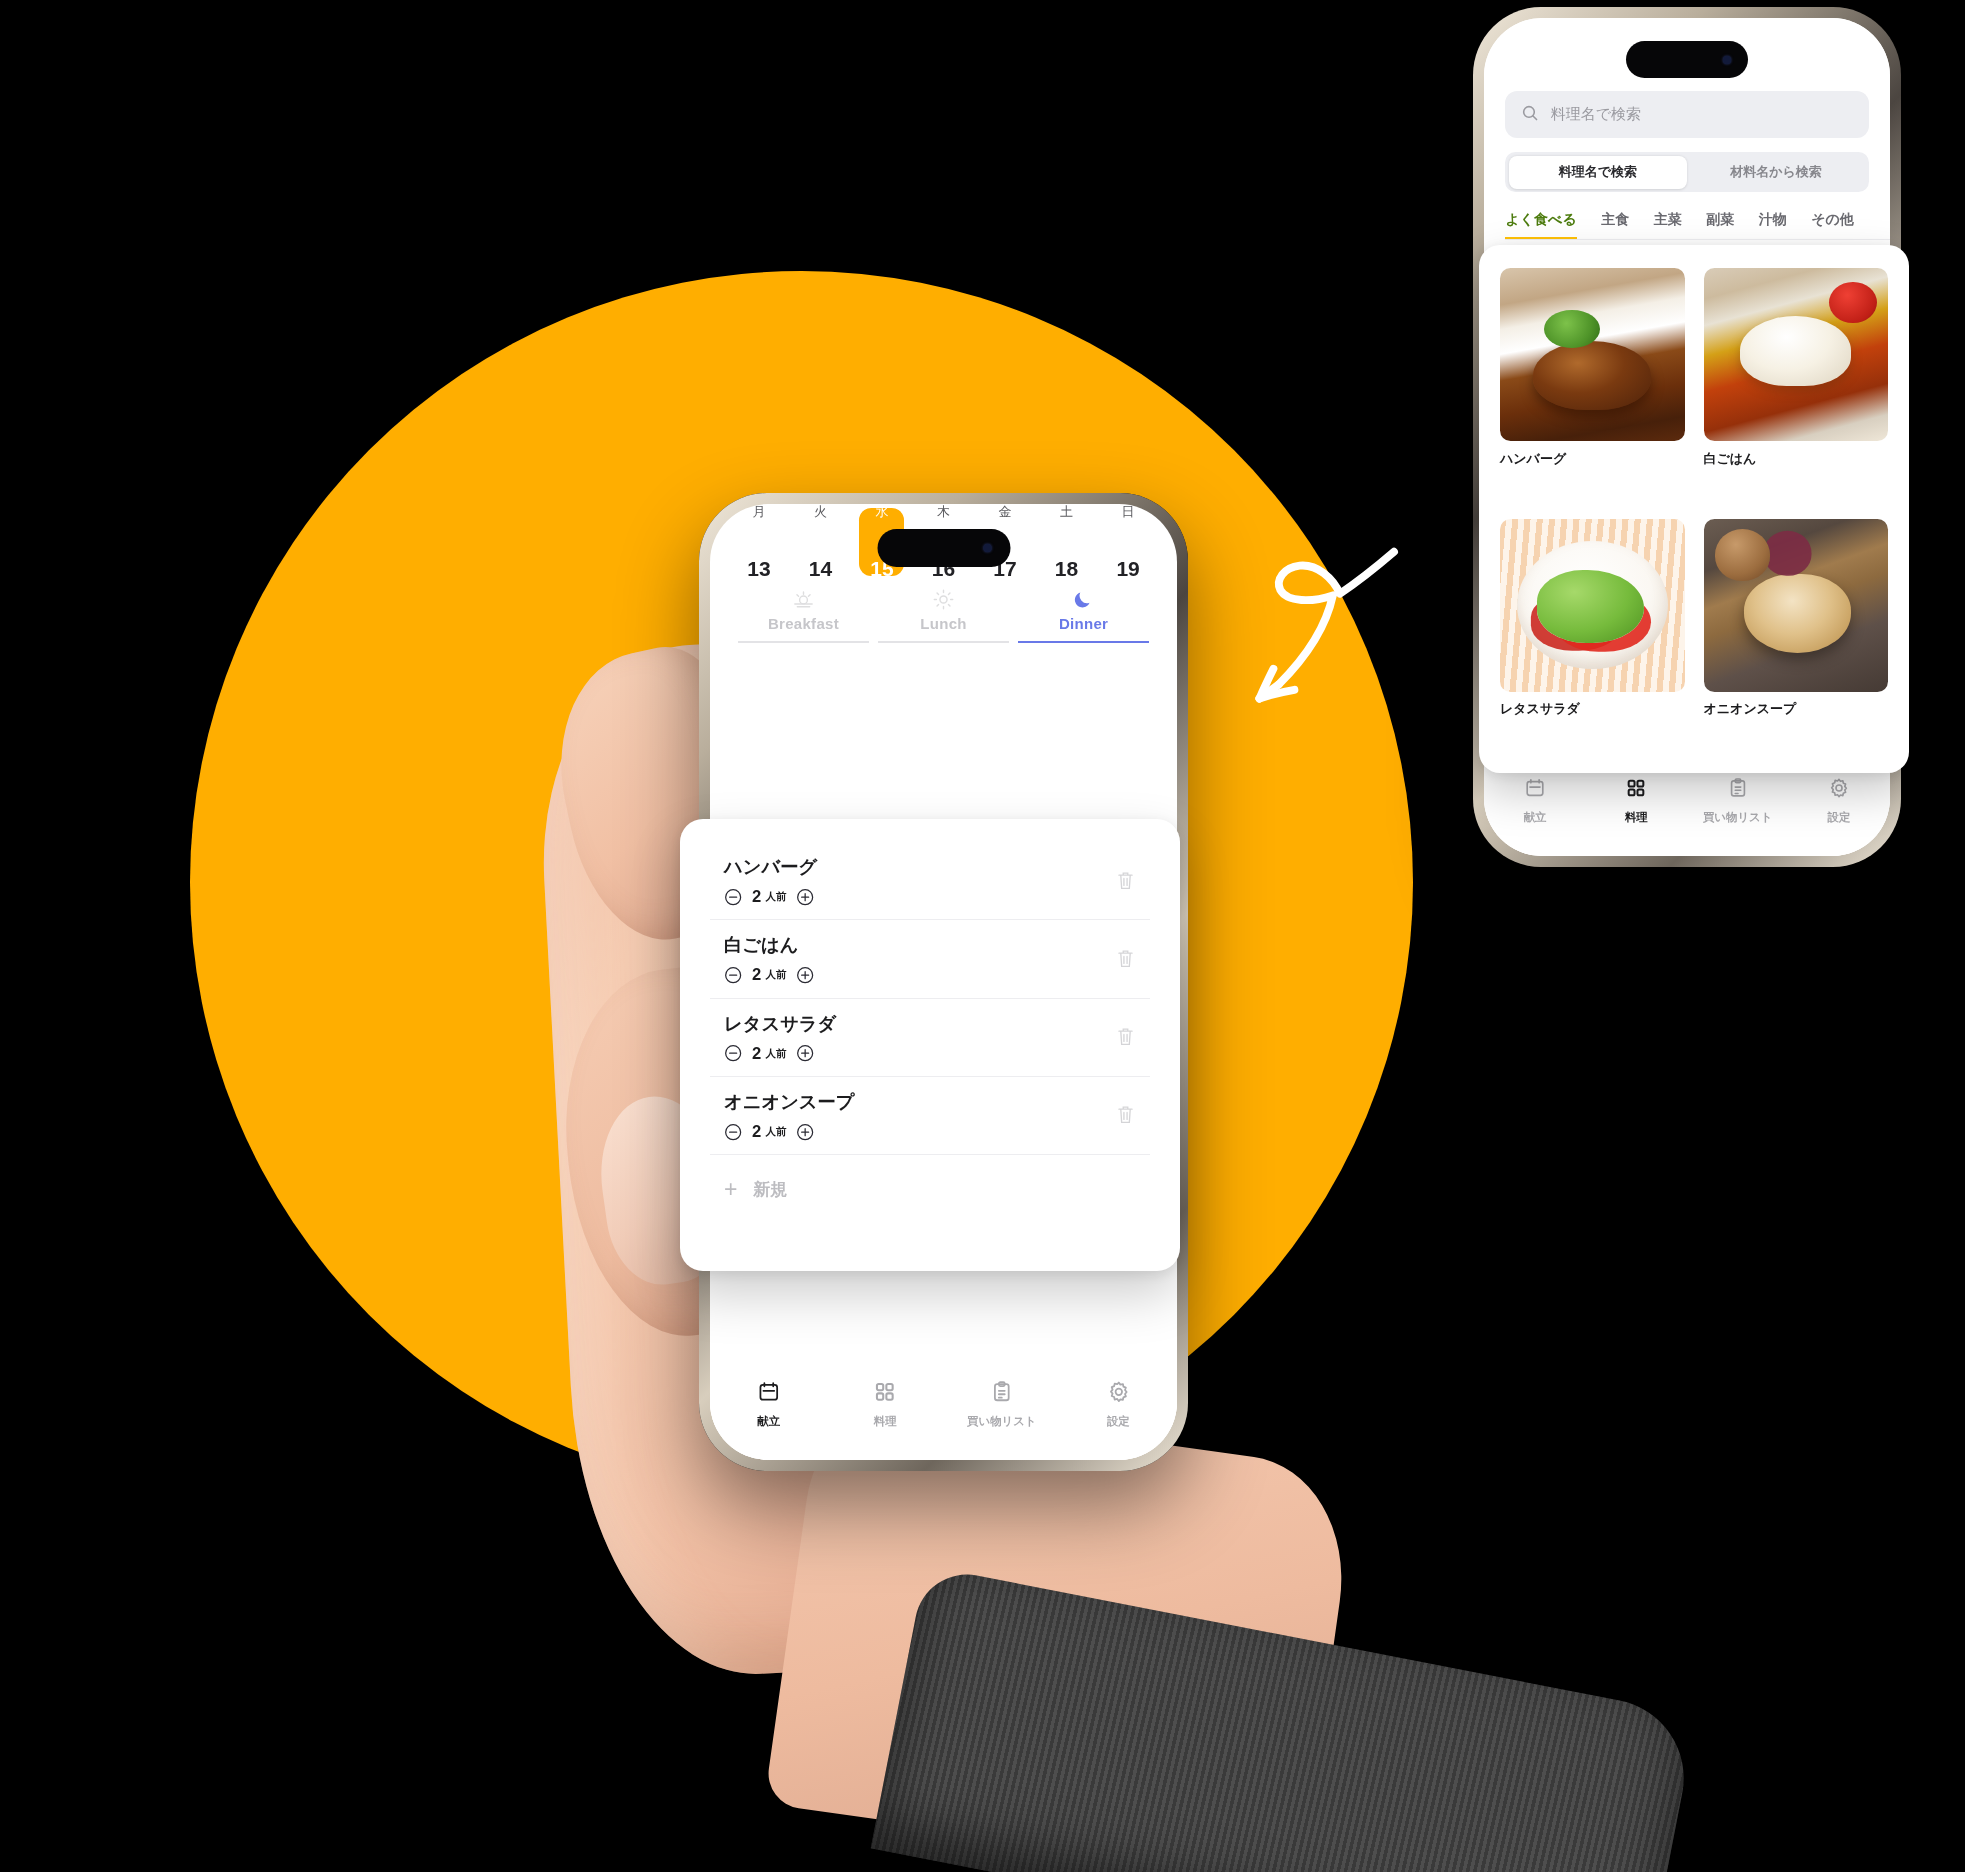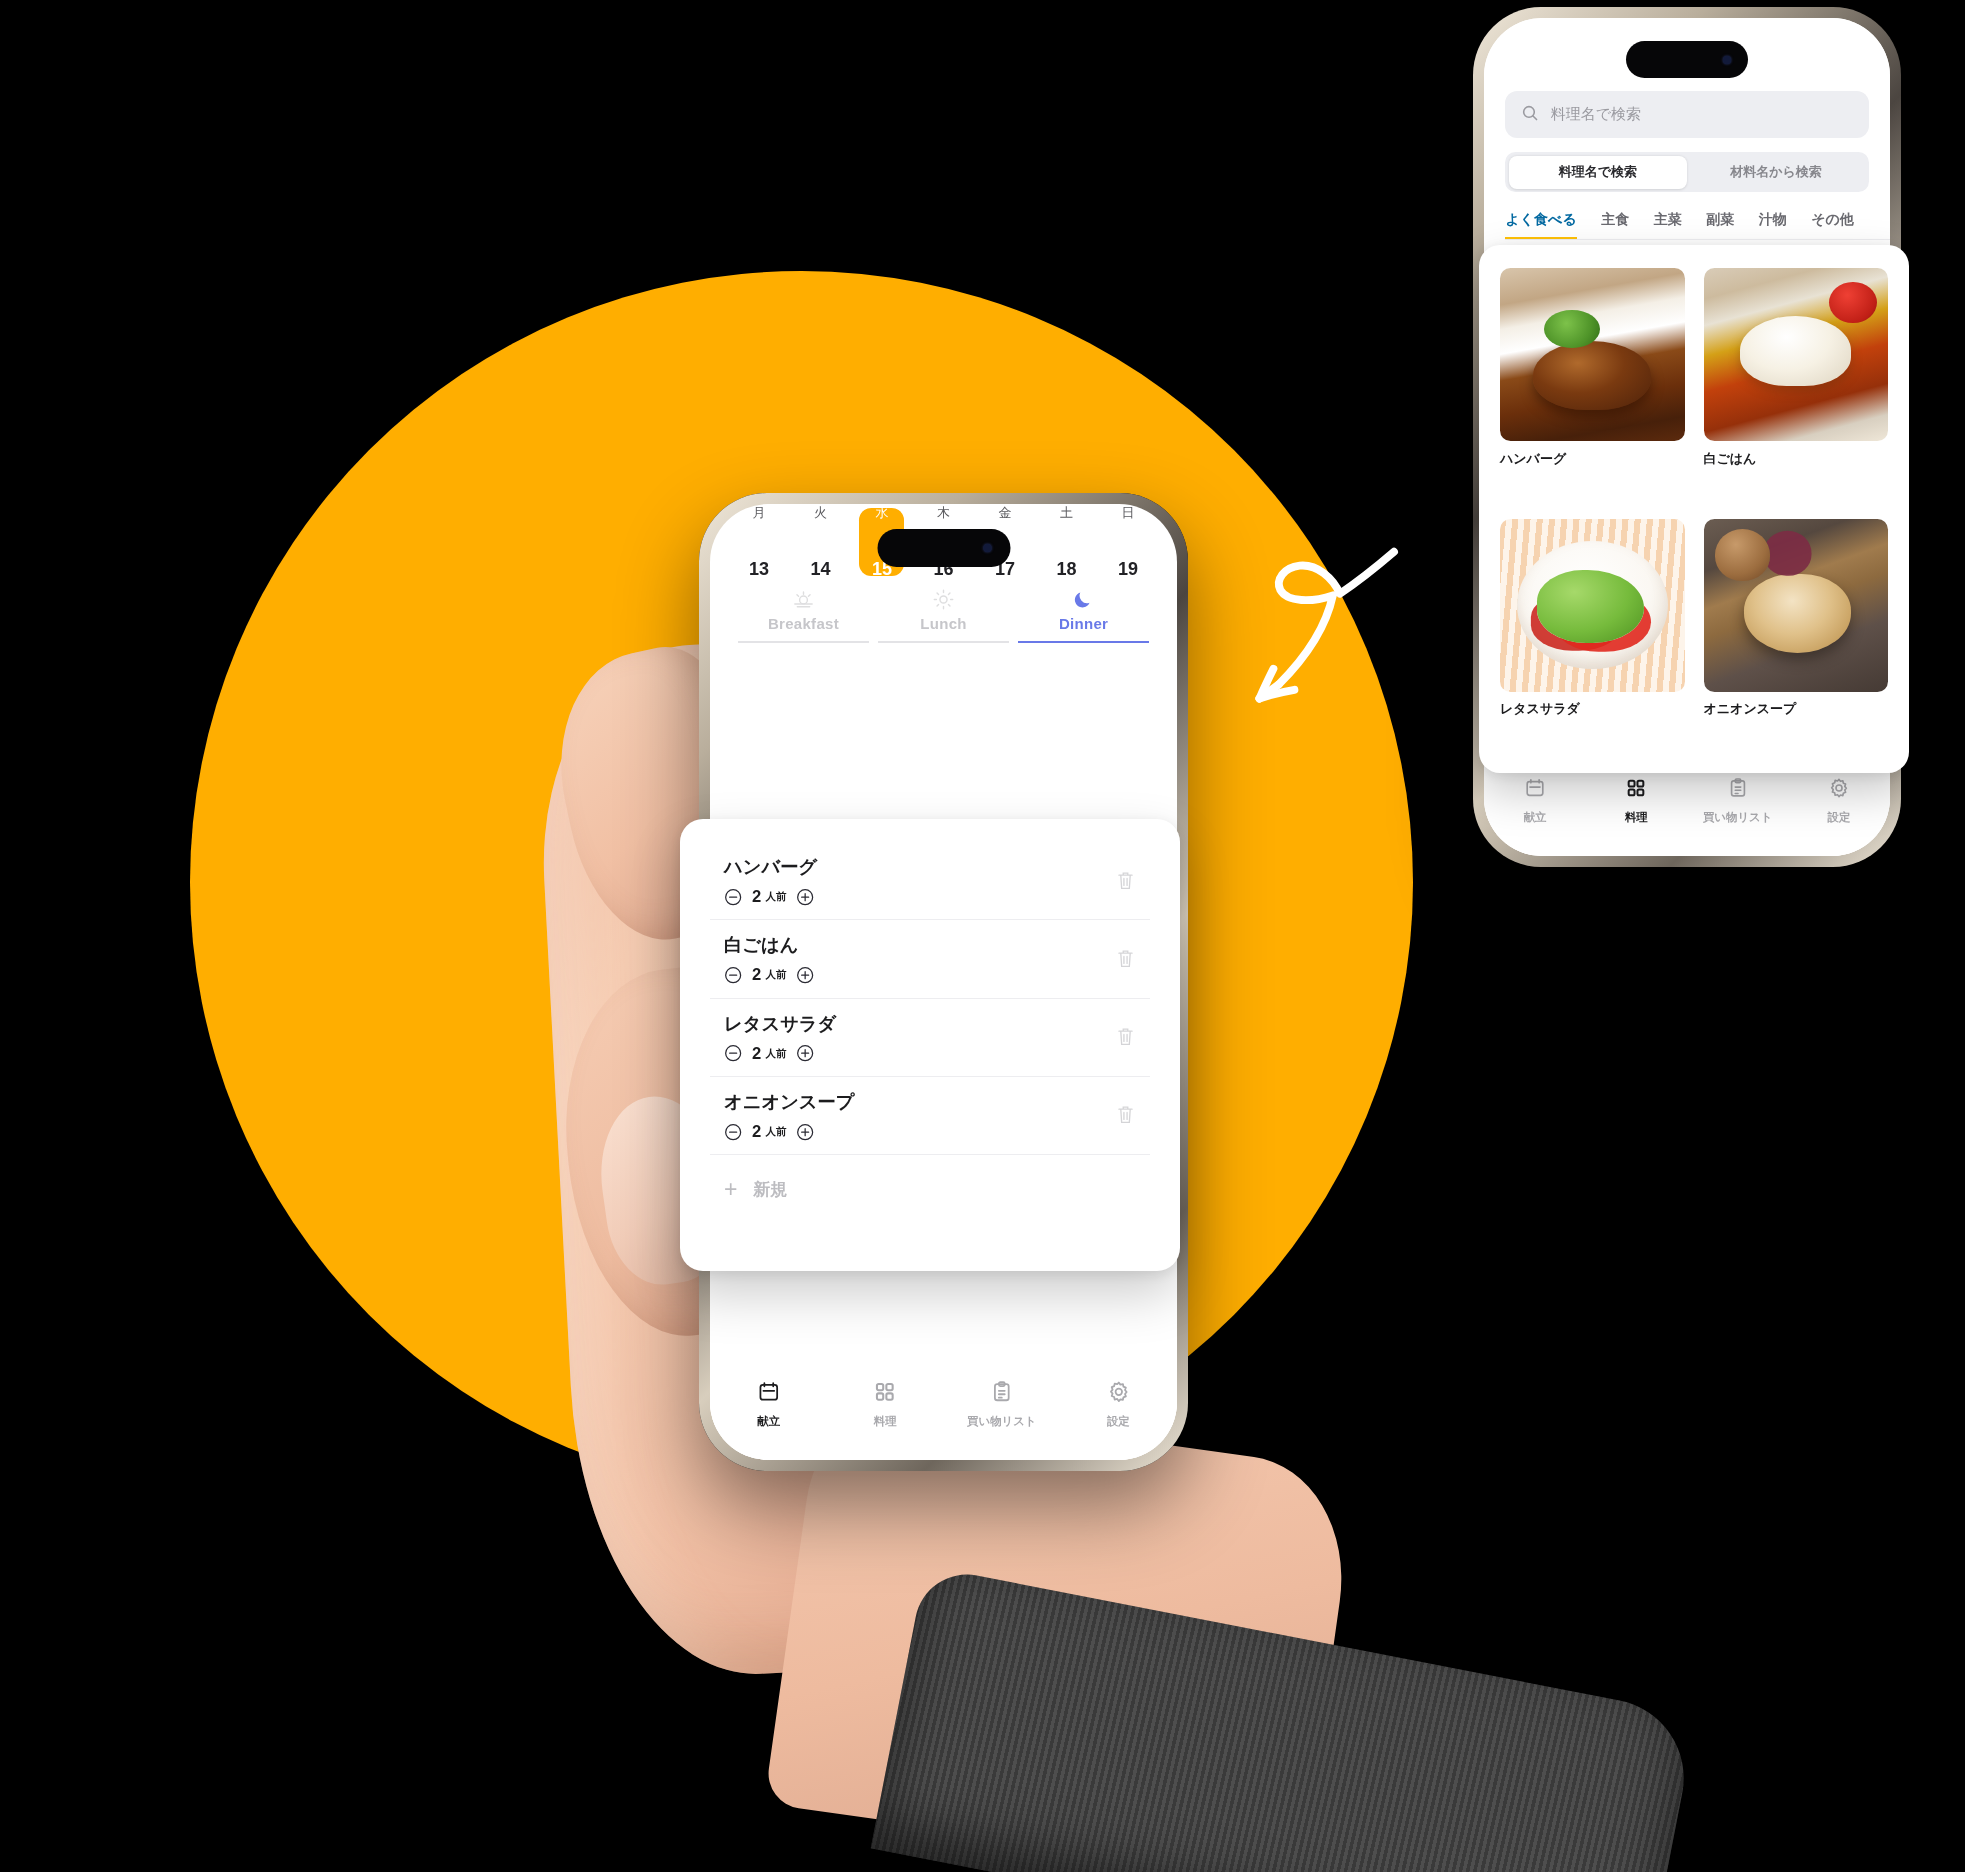--- a/index.html
+++ b/index.html
@@ -133,21 +133,21 @@
   .week-row {
     display: flex; justify-content: space-between;
     padding: 3.5px 26px 0 26px;
   }
   .day-cell {
     width: 45px; height: 68px;
     display: flex; flex-direction: column; align-items: center; justify-content: center;
     gap: 4.4px; border-radius: 12.2px;
   }
   .day-cell .dow { font-size: 13px; color: #5a5a5e; font-weight: 500; }
-  .day-cell .dnum { font-size: 18px; color: #222226; font-weight: 700; margin-top: 32px; }
+  .day-cell .dnum { font-size: 21px; color: #222226; font-weight: 700; margin-top: 32px; }
   .day-cell.selected { background: #FFAE00; }
   .day-cell.selected .dow, .day-cell.selected .dnum { color: #ffffff; }
 
   .meal-tabs { display: flex; margin-top: 12.2px; padding: 0 23px; }
   .meal-tab {
     flex: 1;
     display: flex; flex-direction: column; align-items: center; gap: 3.5px;
     padding-bottom: 9.6px;
     border-bottom: 2.6px solid #e3e3e6;
     margin: 0 4.4px;
@@ -234,21 +234,21 @@
     margin: 19px 0 0 21px;
     display: flex; gap: 24.5px;
     border-bottom: 1.3px solid #ededf0;
     padding-bottom: 0;
   }
   .cat-tab {
     font-size: 14px; color: #6a6a70; font-weight: 600;
     padding-bottom: 7.9px; border-bottom: 2.6px solid transparent;
     white-space: nowrap;
   }
-  .cat-tab.active { color: #0369a1; font-weight: 700; border-bottom-color: #FFC107; }
+  .cat-tab.active { color: #4d7c0f; font-weight: 700; border-bottom-color: #FFC107; }
 
   
   #dish-card {
     position: absolute;
     left: 1479px; top: 245px;
     width: 430px; height: 528px;
     background: #ffffff;
     border-radius: 21px;
     box-shadow: 0 19px 45px rgba(0,0,0,.22), 0 2.6px 10.5px rgba(0,0,0,.08);
     padding: 23px 21px;

